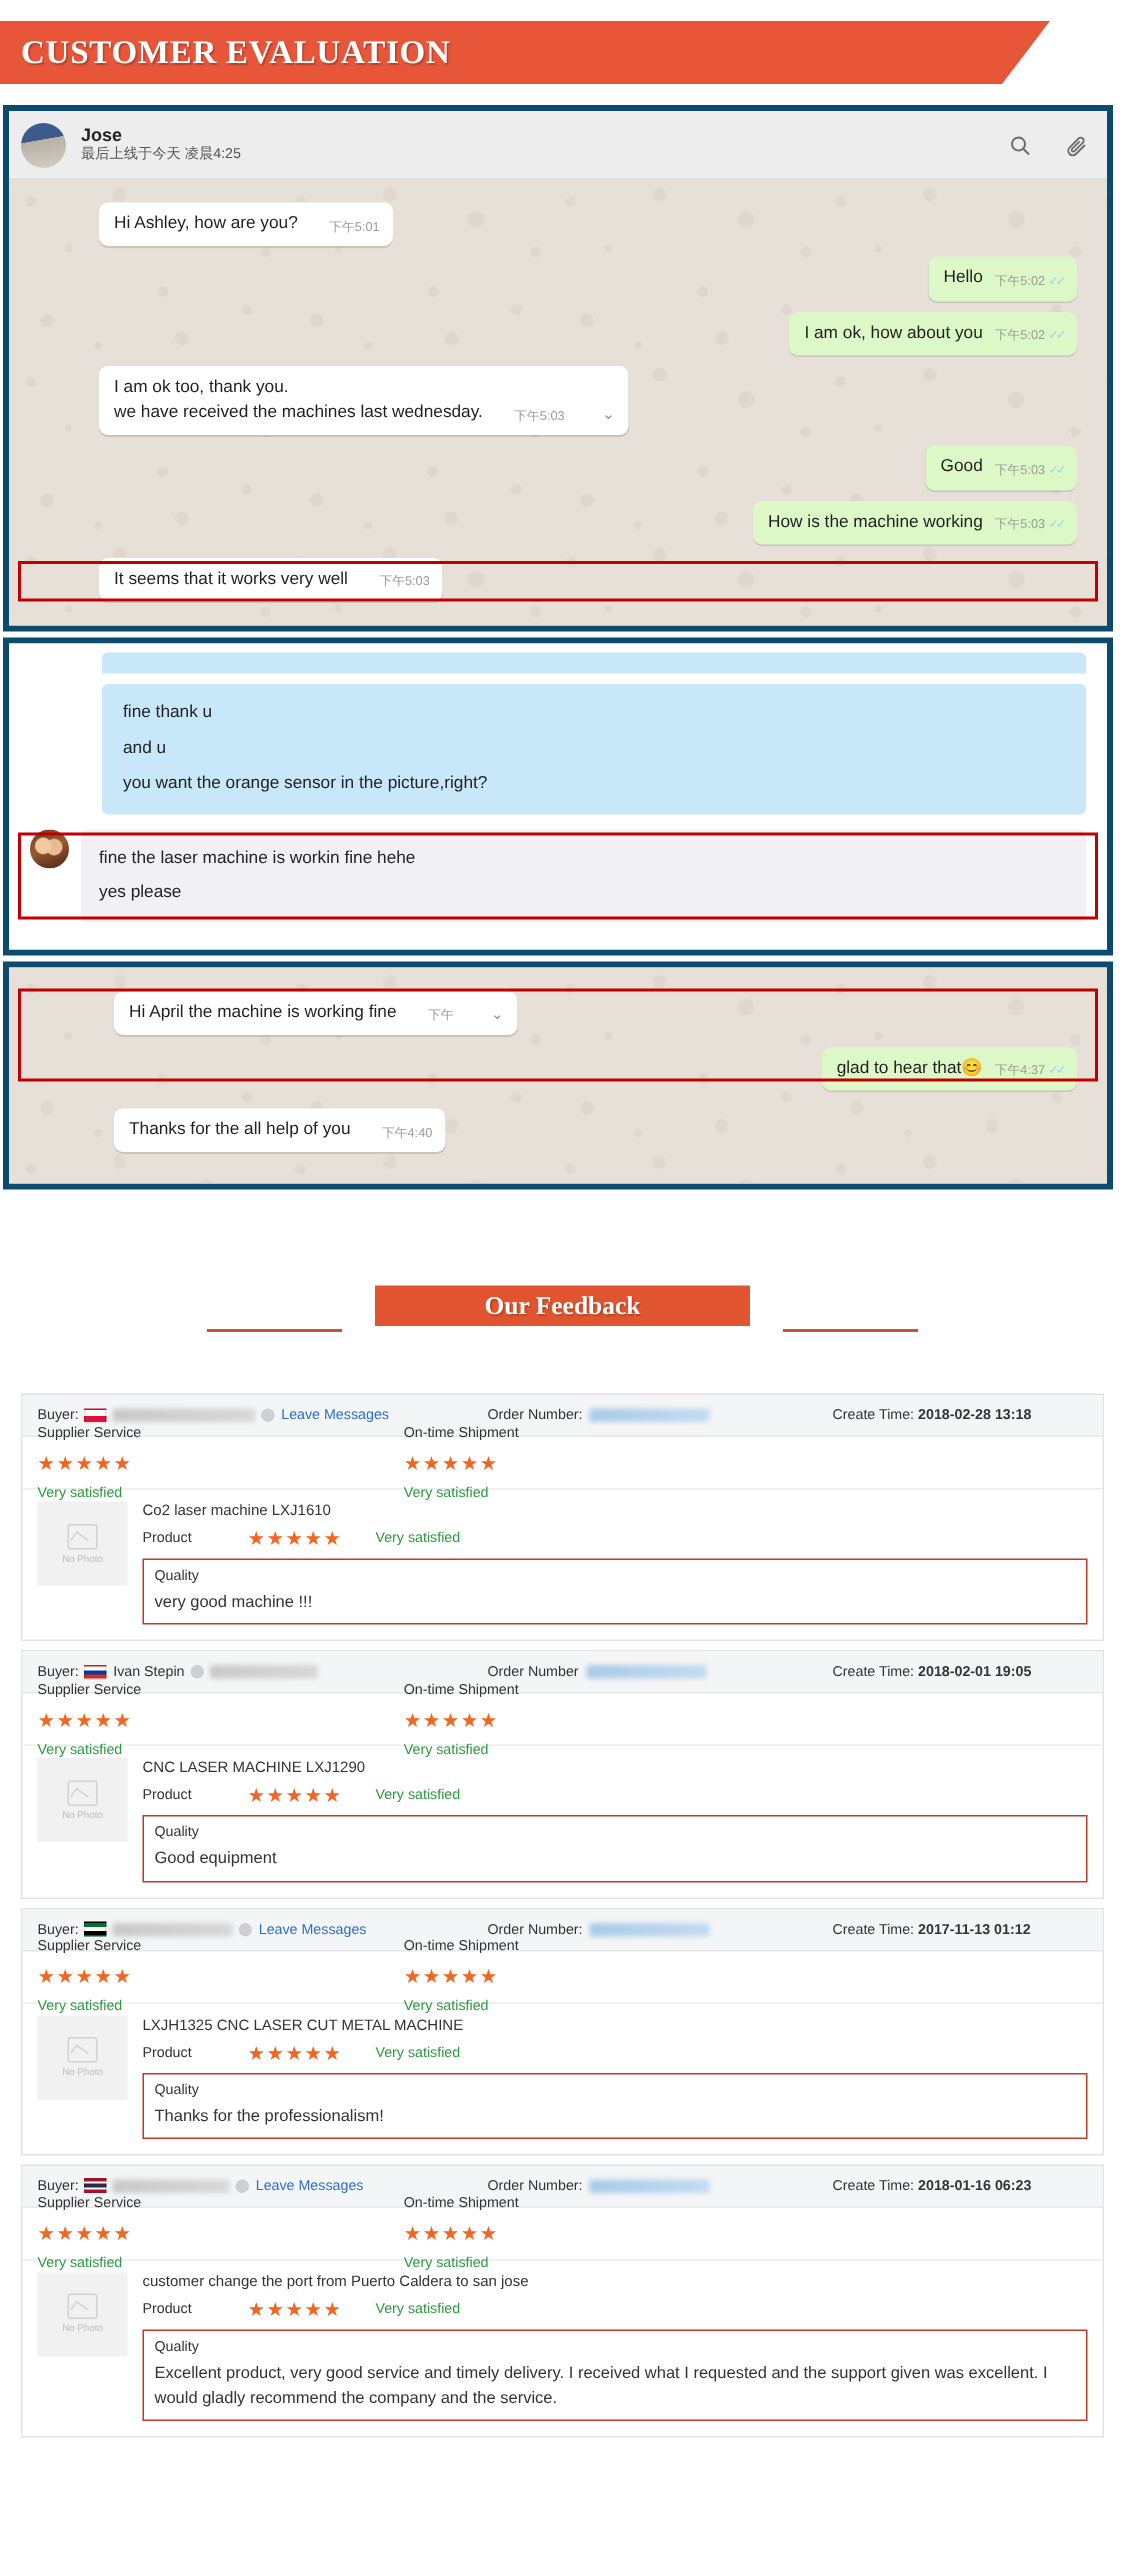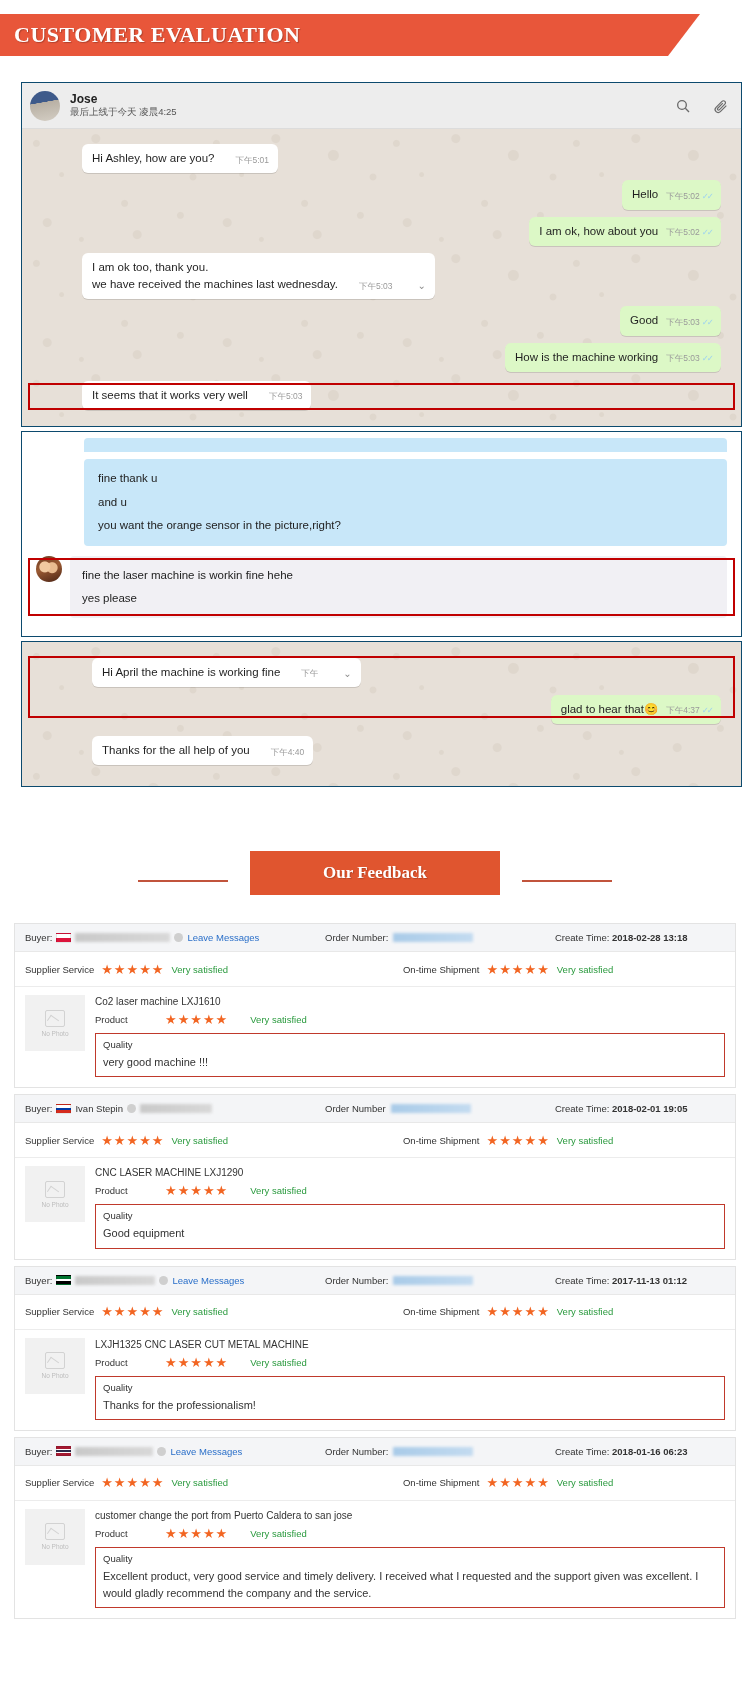--- a/index.html
+++ b/index.html
@@ -3,35 +3,35 @@
 <meta charset="utf-8">
 <style>
   * { box-sizing: border-box; margin:0; padding:0; }
   body {
     width:750px; height:1702px; background:#fff;
     font-family:"Liberation Sans", sans-serif;
     overflow:hidden; position:relative;
   }
 
   
-  .banner-wrap { position:relative; height:68px; margin-top:14px; }
+  .banner-wrap { position:relative; height:56px; margin-top:14px; }
   .banner {
     position:absolute; left:0; top:0; height:42px; width:700px;
     background:#E8563A;
     clip-path: polygon(0 0, 700px 0, 668px 42px, 0 42px);
     display:flex; align-items:center;
   }
   .banner-title {
     color:#fff; font-family:"Liberation Serif", serif; font-weight:bold;
     font-size:22px; letter-spacing:0.5px; padding-left:14px;
     text-shadow:1px 1px 1px rgba(0,0,0,.25);
   }
 
   
-  .chat-panel { margin:0 8px 4px 21px; border:1px solid #0c4a6e; background:#fff; position:relative; }
+  .chat-panel { margin:0 8px 4px 2px; border:4px solid #0c4a6e; background:#fff; position:relative; }
 
   .chat-header {
     height:46px; background:#ededed; display:flex; align-items:center;
     padding:0 12px 0 8px; border-bottom:1px solid #dcdcdc;
   }
   .avatar-head {
     width:30px; height:30px; border-radius:50%;
     background:linear-gradient(170deg,#3e5a8a 0%,#3e5a8a 38%,#b8b0a4 39%,#d4cec4 100%);
     flex:0 0 auto; margin-right:10px;
   }
@@ -115,21 +115,21 @@
 
   
   .fb-head { position:relative; height:74px; margin-top:56px; }
   .fb-head .line {
     position:absolute; top:50%; height:1.5px; background:#c1543c;
   }
   .fb-head .line.l { left:138px; width:90px; }
   .fb-head .line.r { right:138px; width:90px; }
   .fb-head .chip {
     position:absolute; left:50%; transform:translateX(-50%); top:8px;
-    width:250px; height:44px; background:#E0552F; color:#fff;
+    width:250px; height:27px; background:#E0552F; color:#fff;
     display:flex; align-items:center; justify-content:center;
     font-family:"Liberation Serif", serif; font-weight:bold; font-size:17px;
     text-shadow:1px 1px 1px rgba(0,0,0,.2);
   }
 
   
   .cards { margin:6px 14px 0 14px; }
   .card { border:1px solid #e3e3e3; border-top:none; background:#fff; }
   .card:first-child { border-top:1px solid #e3e3e3; }
   .card + .card { margin-top:6px; border-top:1px solid #e3e3e3; }
@@ -148,21 +148,21 @@
             display:inline-block; }
   .lm { color:#2a6fc9; text-decoration:none; font-size:9.5px; }
   .c-order { width:230px; display:flex; align-items:center; gap:5px; }
   .c-time { flex:1 1 auto; text-align:left; }
   .c-time b { font-weight:700; }
 
   .c-rate {
     display:flex; align-items:center; height:35px; padding:0 10px;
     font-size:9.5px; color:#333; border-bottom:1px solid #ececec;
   }
-  .rate-grp { display:flex; align-items:center; gap:7px; }
+  .rate-grp { display:flex; gap:7px;flex-direction:column; }
   .rate-grp.two { margin-left:175px; }
   .stars { color:#F26522; font-size:13px; letter-spacing:1px; }
   .vs { color:#2a9a3e; }
 
   .c-prod { display:flex; padding:8px 10px 10px 10px; gap:10px; }
   .nophoto {
     width:60px; height:56px; background:#f1f1f1; flex:0 0 auto;
     display:flex; flex-direction:column; align-items:center; justify-content:center;
     gap:3px;
   }

